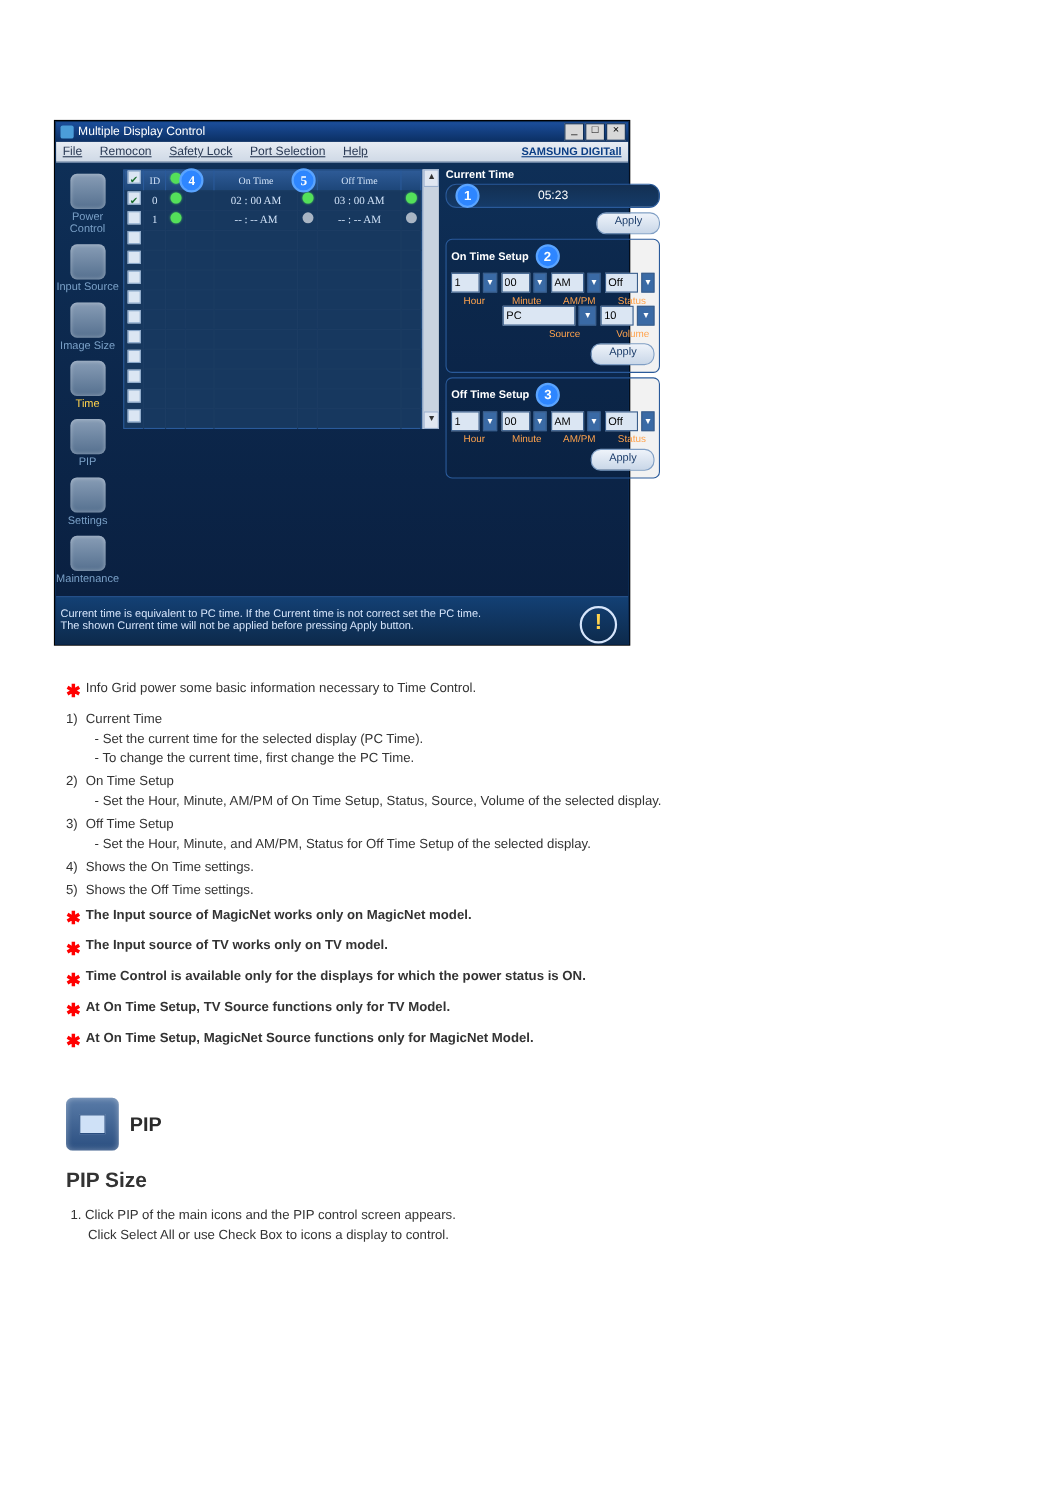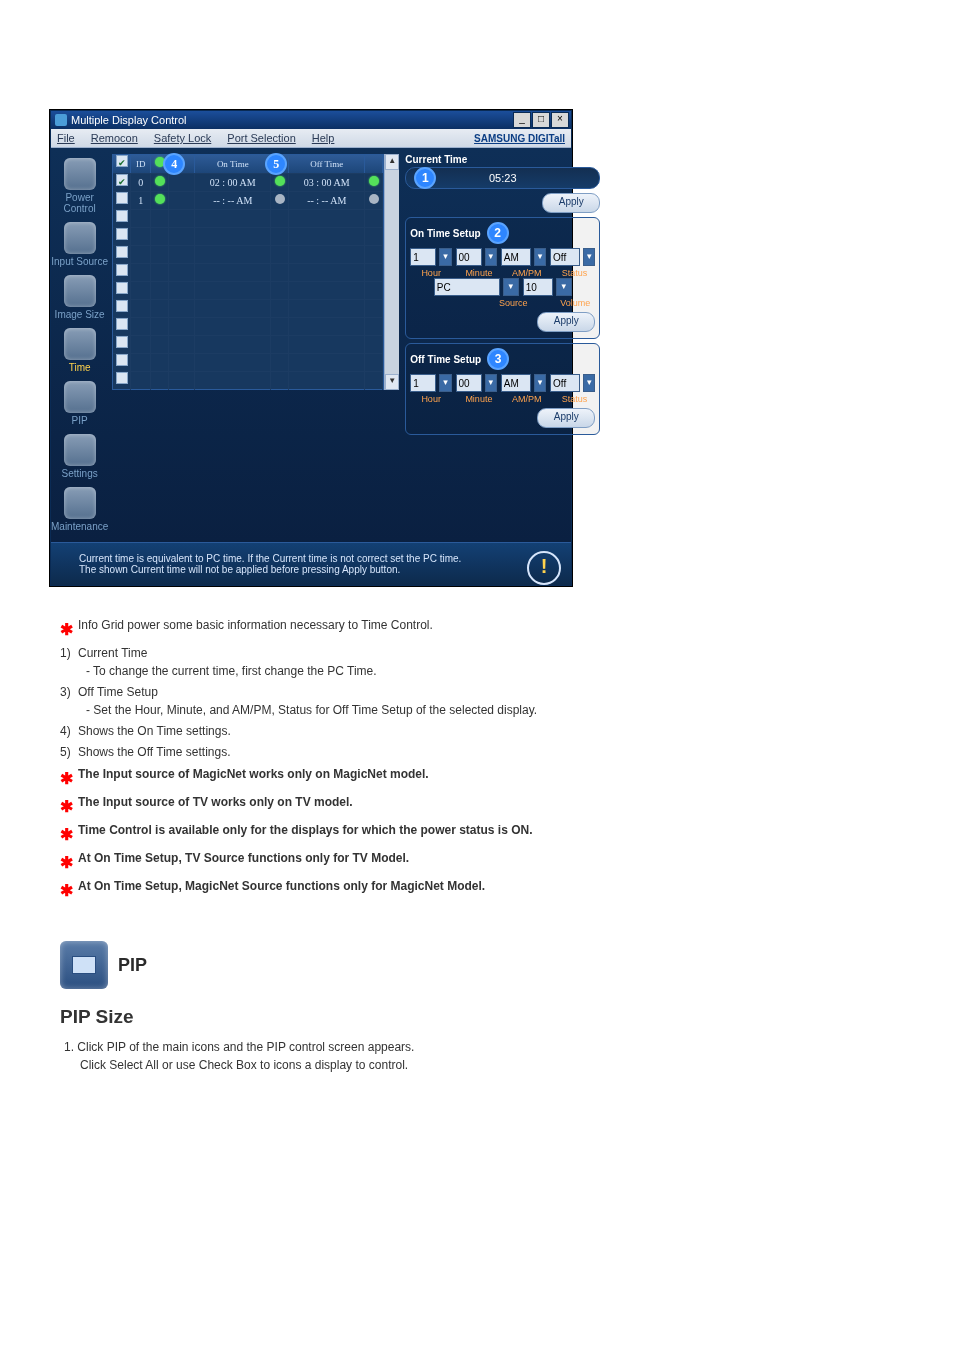--- a/index.html
+++ b/index.html
@@ -47,21 +47,21 @@
   .sectitle{color:#fff;font-size:10px;font-weight:bold;margin-bottom:4px;display:flex;align-items:center;gap:6px;}
   .fields{display:flex;gap:4px;margin-bottom:2px;}
   .sel{height:16px;font-size:10px;border:1px solid #3a5e8b;background:#dbe6f3;padding:0 2px;}
   .selarrow{height:16px;width:14px;background:#3a6aa5;color:#fff;font-size:9px;text-align:center;line-height:14px;border:1px solid #3a5e8b;margin-left:-1px;}
   .flabels{display:flex;gap:6px;color:#ffa34d;font-size:9px;}
   .flabels span{flex:1;text-align:center;}
   .badge{width:18px;height:18px;border-radius:50%;background:#2e86ff;color:#fff;font-size:12px;font-weight:bold;display:inline-flex;align-items:center;justify-content:center;border:2px solid #5aa4ff;}
   .scroll{width:14px;background:#c9d3e0;border-left:1px solid #9bb0ce;display:flex;flex-direction:column;}
   .scr-btn{height:14px;background:#e0e7f2;border:1px solid #9bb0ce;text-align:center;font-size:8px;line-height:12px;cursor:pointer;}
   .scr-track{flex:1;}
-  .footer{background:linear-gradient(#134074,#0d2a4c);color:#d6e5fb;font-size:10px;padding:10px 60px 10px 28px;position:relative;border-top:1px solid #2a5a9a;}
+  .footer{background:linear-gradient(#134074,#0d2a4c);color:#d6e5fb;font-size:10px;padding:10px 60px 10px 4px;position:relative;border-top:1px solid #2a5a9a;}
   .footer .exc{position:absolute;right:10px;top:8px;width:30px;height:30px;border-radius:50%;border:2px solid #d6e5fb;color:#ffd24d;font-size:20px;font-weight:bold;text-align:center;line-height:26px;}
   .gridwrap{display:flex;}
   .gridinner{flex:1;}
   
   .hbadge{position:absolute;left:-6px;top:-2px;}
   
   .doc{margin:30px 0 0 60px;width:820px;font-size:12px;line-height:1.5;color:#333;}
   .star{color:#f00;font-weight:bold;margin-right:4px;font-size:16px;position:relative;top:2px;display:inline-block;width:14px;}
   .doc b{font-weight:bold;}
   .sec-head{display:flex;align-items:center;gap:10px;margin:40px 0 10px 0;}
@@ -288,21 +288,21 @@
               <span class="selarrow">▾</span>
             <input class="sel" style="width: 24px;" value="Off">
               <span class="selarrow">▾</span>
           </div>
           <div class="flabels">
               <span>Hour</span>
               <span>Minute</span>
               <span>AM/PM</span>
               <span>Status</span>
             </div>
-          <div class="fields" style="justify-content:center;">
+          <div class="fields" style="justify-content:flex-end;">
             <input class="sel" style="width: 60px;" value="PC">
               <span class="selarrow">▾</span>
             <input class="sel" style="width: 24px;" value="10">
               <span class="selarrow">▾</span>
           </div>
           <div class="flabels" style="justify-content:flex-end;">
               <span style="flex:0 0 72px">Source</span>
               <span style="flex:0 0 40px">Volume</span>
             </div>
           <div style="display:flex;margin-top:4px;">
@@ -346,21 +346,25 @@
   </div>
 
   <div class="doc">
     <div class="bold-line">
         <span class="star">✱</span>
         <span>Info Grid power some basic information necessary to Time Control.</span>
       </div>
 
     <ul class="nlist">
       <li><span class="num">1)</span><span>Current Time</span>
+        <span class="sub">- Set the current time for the selected display (PC Time).</span>
         <span class="sub">- To change the current time, first change the PC Time.</span>
+      </li>
+      <li><span class="num">2)</span><span>On Time Setup</span>
+        <span class="sub">- Set the Hour, Minute, AM/PM of On Time Setup, Status, Source, Volume of the selected display.</span>
       </li>
       <li><span class="num">3)</span><span>Off Time Setup</span>
         <span class="sub">- Set the Hour, Minute, and AM/PM, Status for Off Time Setup of the selected display.</span>
       </li>
       <li><span class="num">4)</span><span>Shows the On Time settings.</span></li>
       <li><span class="num">5)</span><span>Shows the Off Time settings.</span></li>
     </ul>
 
     <div class="bold-line">
         <span class="star">✱</span>

